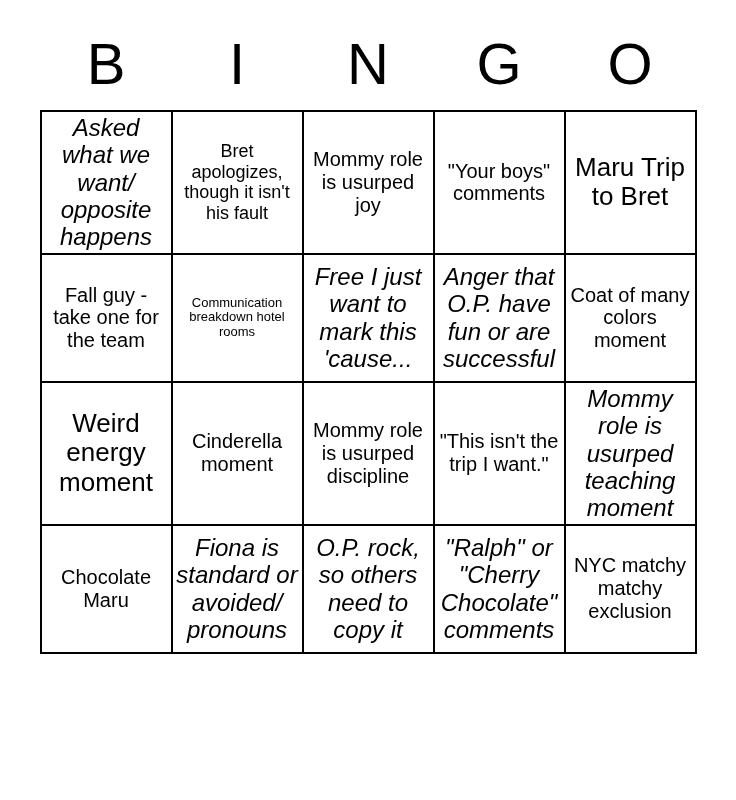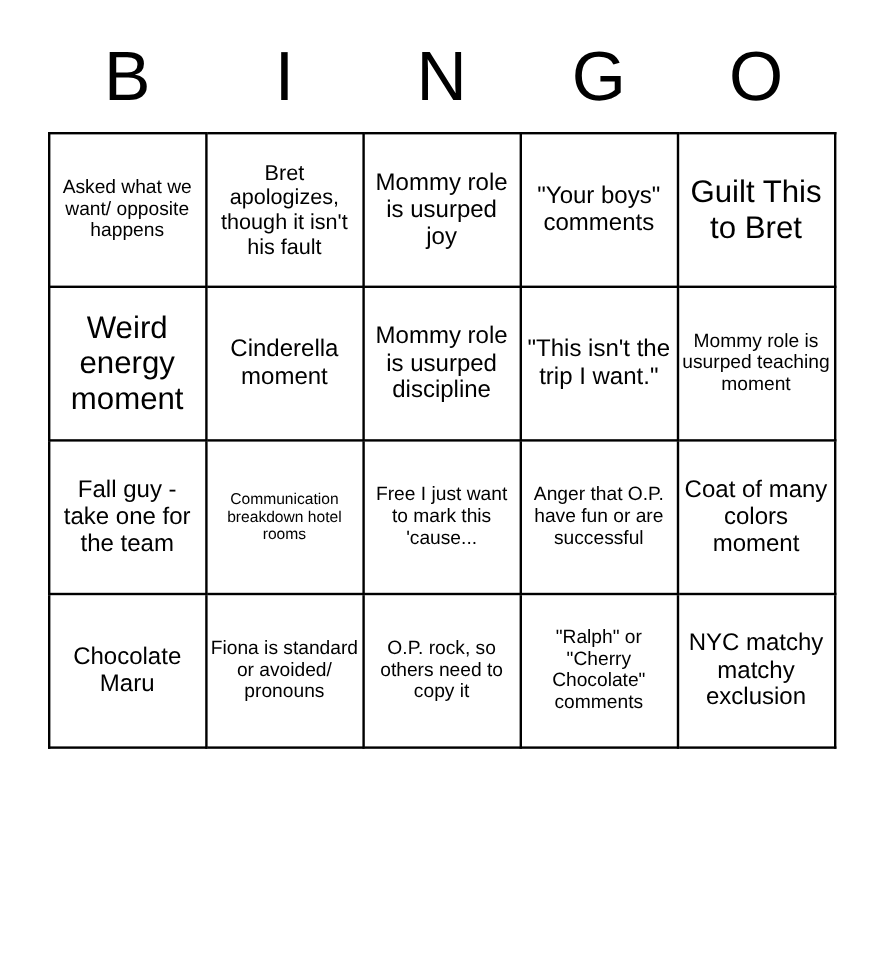--- a/index.html
+++ b/index.html
@@ -47,21 +47,21 @@
     height: 128px;
     text-align: center;
     vertical-align: middle;
     padding: 2px 3px;
     box-sizing: border-box;
     line-height: 1.14;
     word-wrap: break-word;
   }
   .sz-xl { font-size: 26px; }
   .sz-lg { font-size: 20px; }
-  .sz-md { font-size: 16px; }
+  .sz-md { font-size: 24px; font-style: italic; }
   .sz-sm { font-size: 18px; border-radius: 16px; }
   .sz-xxs { font-size: 13px; }
 </style>
 </head>
 <body>
 
 <div class="card">
 
   <div class="header">
     <div class="header-letter">B</div>
@@ -71,35 +71,35 @@
     <div class="header-letter">O</div>
   </div>
 
   <table class="grid">
     <tbody>
       <tr>
         <td class="sz-md">Asked what we want/ opposite happens</td>
         <td class="sz-sm">Bret apologizes, though it isn't his fault</td>
         <td class="sz-lg">Mommy role is usurped joy</td>
         <td class="sz-lg">"Your boys" comments</td>
-        <td class="sz-xl">Guilt This to Bret</td>
+        <td class="sz-xl">Maru Trip to Bret</td>
+      </tr>
+      <tr>
+        <td class="sz-lg">Fall guy - take one for the team</td>
+        <td class="sz-xxs">Communication breakdown hotel rooms</td>
+        <td class="sz-md">Free I just want to mark this 'cause...</td>
+        <td class="sz-md">Anger that O.P. have fun or are successful</td>
+        <td class="sz-lg">Coat of many colors moment</td>
       </tr>
       <tr>
         <td class="sz-xl">Weird energy moment</td>
         <td class="sz-lg">Cinderella moment</td>
         <td class="sz-lg">Mommy role is usurped discipline</td>
         <td class="sz-lg">"This isn't the trip I want."</td>
         <td class="sz-md">Mommy role is usurped teaching moment</td>
-      </tr>
-      <tr>
-        <td class="sz-lg">Fall guy - take one for the team</td>
-        <td class="sz-xxs">Communication breakdown hotel rooms</td>
-        <td class="sz-md">Free I just want to mark this 'cause...</td>
-        <td class="sz-md">Anger that O.P. have fun or are successful</td>
-        <td class="sz-lg">Coat of many colors moment</td>
       </tr>
       <tr>
         <td class="sz-lg">Chocolate Maru</td>
         <td class="sz-md">Fiona is standard or avoided/ pronouns</td>
         <td class="sz-md">O.P. rock, so others need to copy it</td>
         <td class="sz-md">"Ralph" or "Cherry Chocolate" comments</td>
         <td class="sz-lg">NYC matchy matchy exclusion</td>
       </tr>
     </tbody>
   </table>

